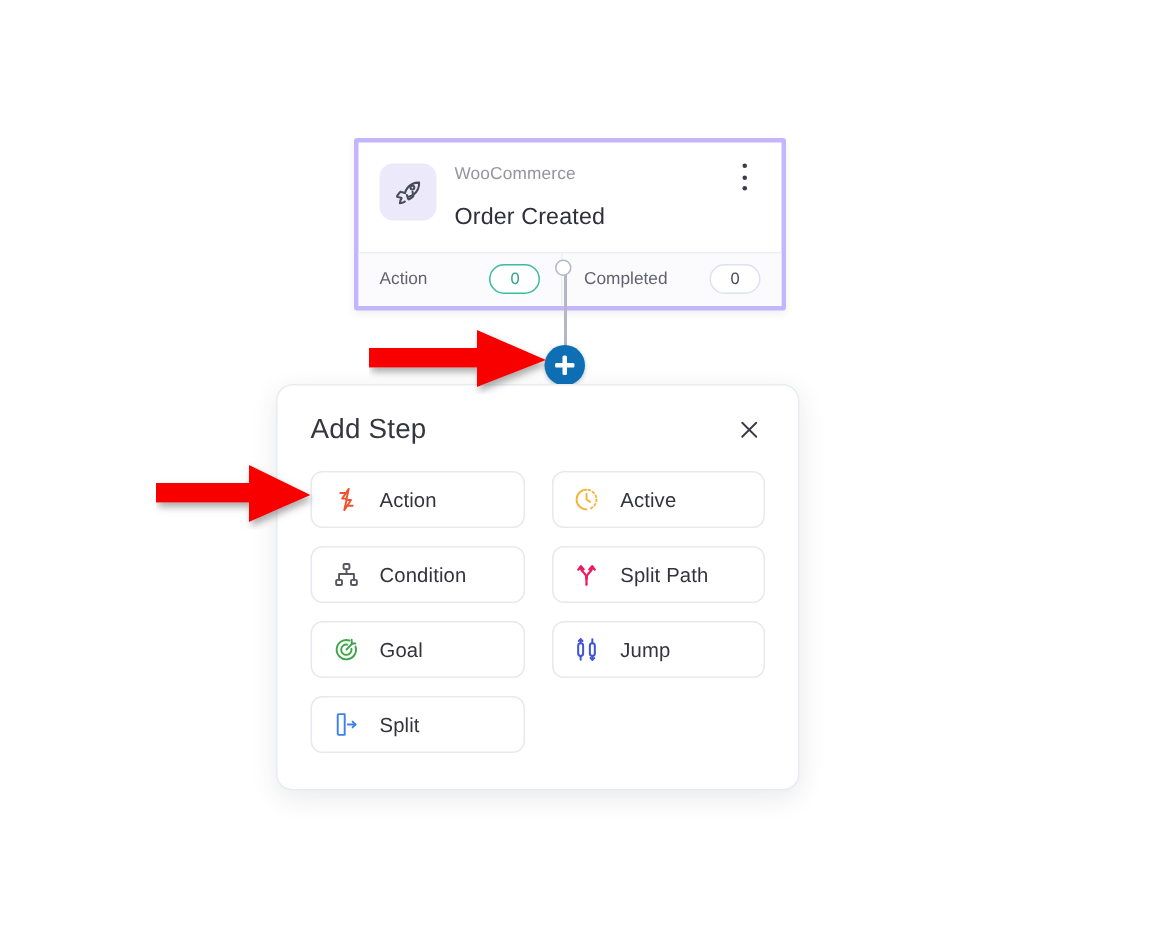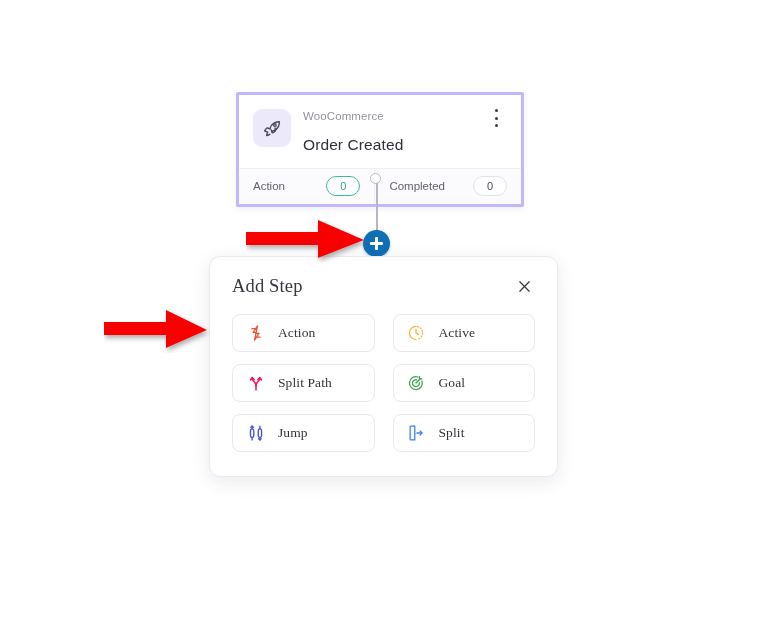--- a/index.html
+++ b/index.html
@@ -167,30 +167,29 @@
     position: absolute;
     background: #ffffff;
     border-radius: 1px;
   }
   #add-step-plus-button::before { width: 13px; height: 2.4px; }
   #add-step-plus-button::after  { width: 2.4px; height: 13px; }
 
   
   #add-step-panel {
     position: absolute;
-    left: 209px;
+    left: 184px;
     top: 256px;
     width: 349px;
     box-sizing: border-box;
     background: #ffffff;
     border: 1px solid #e9ebf1;
     border-radius: 11px;
     box-shadow: 0 5px 18px rgba(35, 45, 75, 0.10);
     padding: 18px 22px 24px 22px;
-    font-family: Liberation Serif, serif;
   }
   .panel-header {
     display: flex;
     align-items: center;
     justify-content: space-between;
     margin-bottom: 17px;
   }
   #panel-title {
     font-size: 18.5px;
     color: #36363f;
@@ -317,20 +316,31 @@
           <svg width="18" height="18" viewBox="0 0 24 24" fill="none" stroke="#f5b638" stroke-width="1.7" stroke-linecap="round">
             <path d="M12 3.2a8.8 8.8 0 1 0 0 17.6"></path>
             <path d="M13.8 3.4a8.8 8.8 0 0 1 6.8 6.8" stroke-dasharray="1.6 2.4"></path>
             <path d="M20.8 12a8.8 8.8 0 0 1-6.9 8.6" stroke-dasharray="1.6 2.4"></path>
             <path d="M12 6.8V12l3.4 2.1"></path>
           </svg>
         </span>
         <span class="opt-label">Active</span>
       </div>
 
+      <div class="step-option">
+        <span class="opt-icon">
+          <svg width="18" height="18" viewBox="0 0 24 24" fill="none" stroke="#56565f" stroke-width="1.7" stroke-linecap="round" stroke-linejoin="round">
+            <rect x="9.4" y="2.6" width="5.2" height="4.6" rx="1"></rect>
+            <rect x="2.8" y="16.8" width="5.2" height="4.6" rx="1"></rect>
+            <rect x="16" y="16.8" width="5.2" height="4.6" rx="1"></rect>
+            <path d="M12 7.2v4.4M5.4 16.8v-5.2h13.2v5.2"></path>
+          </svg>
+        </span>
+        <span class="opt-label">Condition</span>
+      </div>
 
       <div class="step-option">
         <span class="opt-icon">
           <svg width="18" height="18" viewBox="0 0 24 24" fill="none" stroke="#ec1a5c" stroke-width="2" stroke-linecap="round" stroke-linejoin="round">
             <path d="M12 21.2v-5.4"></path>
             <path d="M12 15.8c0-3 -1-4.2 -2.6-5.6 -1.4-1.3-2.2-2.3-2.4-4.4"></path>
             <path d="M12 15.8c0-3 1-4.2 2.6-5.6 1.4-1.3 2.2-2.3 2.4-4.4"></path>
             <path d="M4.7 7.7 7 4.6l2.5 2.9" fill="#ec1a5c"></path>
             <path d="M14.5 7.5 17 4.6l2.3 3.1" fill="#ec1a5c"></path>
           </svg>

